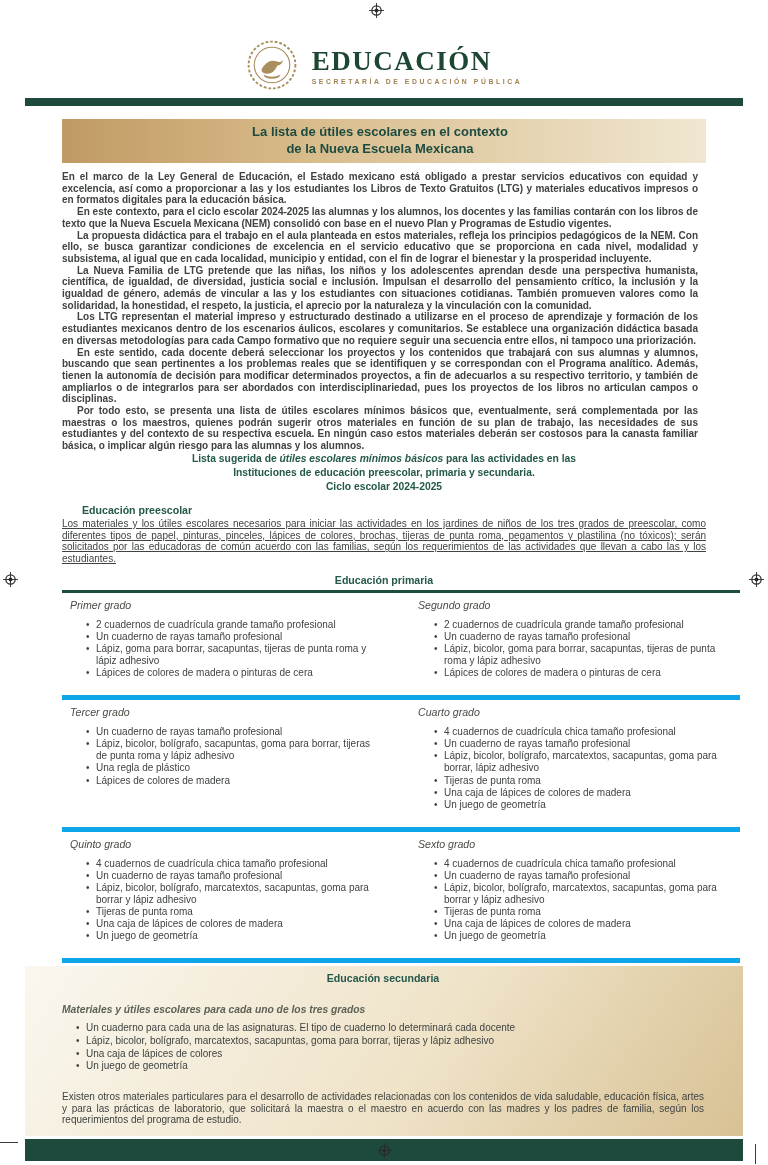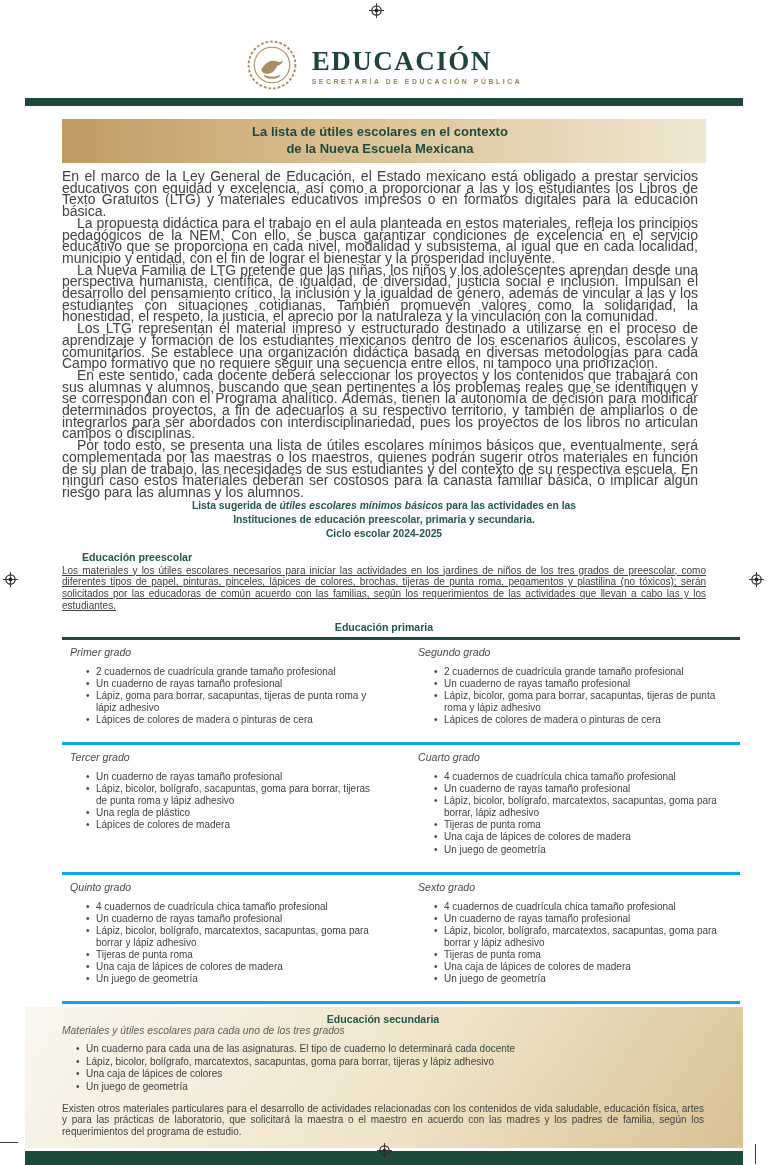--- a/index.html
+++ b/index.html
@@ -33,50 +33,50 @@
     font-size:6.8px;letter-spacing:2.6px;color:#a08151;font-weight:bold;margin-top:2px;
   }
   .greenbar{height:8px;background:#1d4a3c;margin:4px 25px 0 25px;}
   
   .banner{
     margin:13px 62px 0 62px;padding:5px 8px 6px 0;text-align:center;
     background:linear-gradient(90deg,#c09a63 0%,#d9bd8d 40%,#f0e7d2 100%);
   }
   .banner div{font-size:13px;font-weight:bold;color:#1d4b3f;line-height:16.5px;}
   
-  .intro{margin:8px 70px 0 62px;text-align:justify;font-size:14px;line-height:11.7px;}
+  .intro{margin:8px 70px 0 62px;text-align:justify;font-size:10px;line-height:11.7px;font-weight:bold;}
   .intro p{margin:0;}
   .intro p:not(:first-child){text-indent:15px;}
   
   .list-heading{text-align:center;font-size:10.3px;font-weight:bold;color:#24584a;line-height:14px;}
   .list-heading .it{font-style:italic;}
   
   .sec-heading{font-size:10.6px;font-weight:bold;color:#24584a;}
   .left-head{margin:10px 62px 0 62px;padding-left:20px;}
   .center-head{text-align:center;margin-top:9px;}
   
   .pre-para{margin:2px 62px 0 62px;text-align:justify;font-size:10px;line-height:11.7px;text-decoration:underline;}
   
   .grade-table{margin:4px 28px 0 62px;border-top:3px solid #1e4d40;}
-  .grade-row{display:grid;grid-template-columns:1fr 1fr;column-gap:18px;border-bottom:3px solid #0ea5e9;padding:4px 0 8px 0;}
+  .grade-row{display:grid;grid-template-columns:1fr 1fr;column-gap:18px;border-bottom:5px solid #0ea5e9;padding:4px 0 8px 0;}
   .grade-cell{padding:0 6px 0 8px;}
   .grade-title{font-style:italic;font-size:10.6px;color:#474c44;margin:2px 0 1px 0;}
   .grade-cell ul{list-style:none;margin:8px;padding:0 0 0 8px;font-size:10px;line-height:12.1px;}
   .grade-cell li{position:relative;padding-left:10px;}
   .grade-cell li::before{content:"•";position:absolute;left:0;top:0;}
   
   .secundaria{
     margin:3px 25px 0 25px;padding:6px 39px 10px 37px;
     background:linear-gradient(125deg,#faf7ef 0%,#efe3c8 55%,#d8c194 100%);
   }
-  .sec-subtitle{font-style:italic;font-size:10.3px;color:#5d6156;margin-top:0;}
+  .sec-subtitle{font-style:italic;font-size:10.3px;color:#5d6156;margin-top:20px;font-weight:bold;}
   .secundaria ul{list-style:none;margin:7px 0 0 14px;padding:0;font-size:10px;line-height:12.6px;}
   .secundaria li{position:relative;padding-left:10px;}
   .secundaria li::before{content:"•";position:absolute;left:0;top:0;}
-  .sec-closing{margin-top:9px;text-align:justify;font-size:10px;line-height:11.7px;}
+  .sec-closing{margin-top:18px;text-align:justify;font-size:10px;line-height:11.7px;}
   
   .bottombar{height:22px;background:#1d4a3c;margin:3px 25px 0 25px;}
   .footer{margin:6px 56px 0 75px;display:flex;justify-content:space-between;font-size:6.6px;color:#3a3a3a;}
   .footer .grp{display:flex;gap:12px;}
 </style>
 </head>
 <body>
 
 <div class="reg reg-top">
     <svg viewBox="0 0 20 20">
@@ -130,20 +130,21 @@
 
 <div class="greenbar"></div>
 
 <div class="banner">
   <div>La lista de útiles escolares en el contexto</div>
   <div>de la Nueva Escuela Mexicana</div>
 </div>
 
 <div class="intro">
     <p>En el marco de la Ley General de Educación, el Estado mexicano está obligado a prestar servicios educativos con equidad y excelencia, así como a proporcionar a las y los estudiantes los Libros de Texto Gratuitos (LTG) y materiales educativos impresos o en formatos digitales para la educación básica.</p>
+    <p>En este contexto, para el ciclo escolar 2024-2025 las alumnas y los alumnos, los docentes y las familias contarán con los libros de texto que la Nueva Escuela Mexicana (NEM) consolidó con base en el nuevo Plan y Programas de Estudio vigentes.</p>
     <p>La propuesta didáctica para el trabajo en el aula planteada en estos materiales, refleja los principios pedagógicos de la NEM. Con ello, se busca garantizar condiciones de excelencia en el servicio educativo que se proporciona en cada nivel, modalidad y subsistema, al igual que en cada localidad, municipio y entidad, con el fin de lograr el bienestar y la prosperidad incluyente.</p>
     <p>La Nueva Familia de LTG pretende que las niñas, los niños y los adolescentes aprendan desde una perspectiva humanista, científica, de igualdad, de diversidad, justicia social e inclusión. Impulsan el desarrollo del pensamiento crítico, la inclusión y la igualdad de género, además de vincular a las y los estudiantes con situaciones cotidianas. También promueven valores como la solidaridad, la honestidad, el respeto, la justicia, el aprecio por la naturaleza y la vinculación con la comunidad.</p>
     <p>Los LTG representan el material impreso y estructurado destinado a utilizarse en el proceso de aprendizaje y formación de los estudiantes mexicanos dentro de los escenarios áulicos, escolares y comunitarios. Se establece una organización didáctica basada en diversas metodologías para cada Campo formativo que no requiere seguir una secuencia entre ellos, ni tampoco una priorización.</p>
     <p>En este sentido, cada docente deberá seleccionar los proyectos y los contenidos que trabajará con sus alumnas y alumnos, buscando que sean pertinentes a los problemas reales que se identifiquen y se correspondan con el Programa analítico. Además, tienen la autonomía de decisión para modificar determinados proyectos, a fin de adecuarlos a su respectivo territorio, y también de ampliarlos o de integrarlos para ser abordados con interdisciplinariedad, pues los proyectos de los libros no articulan campos o disciplinas.</p>
     <p>Por todo esto, se presenta una lista de útiles escolares mínimos básicos que, eventualmente, será complementada por las maestras o los maestros, quienes podrán sugerir otros materiales en función de su plan de trabajo, las necesidades de sus estudiantes y del contexto de su respectiva escuela. En ningún caso estos materiales deberán ser costosos para la canasta familiar básica, o implicar algún riesgo para las alumnas y los alumnos.</p>
   </div>
 
 <div class="list-heading">
   <div><span>Lista sugerida de </span><span class="it">útiles escolares mínimos básicos</span><span> para las actividades en las</span></div>
   <div>Instituciones de educación preescolar, primaria y secundaria.</div>

